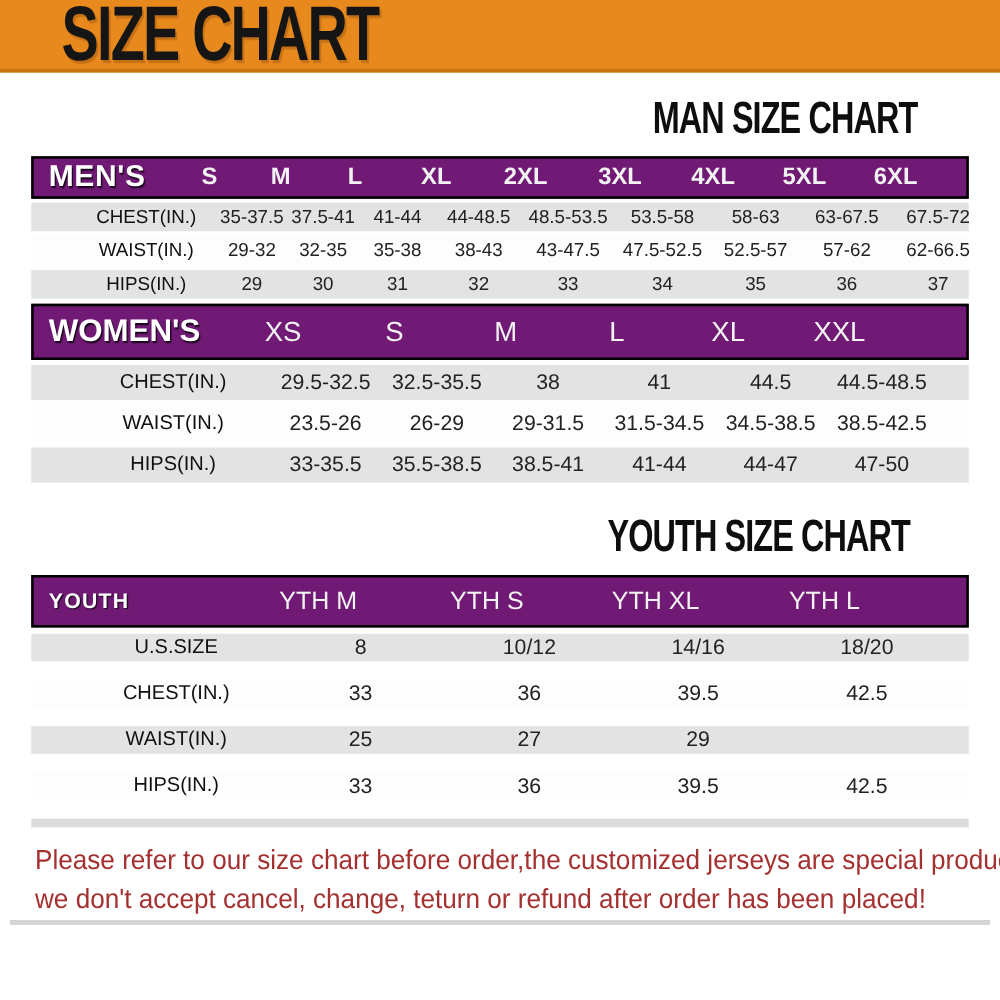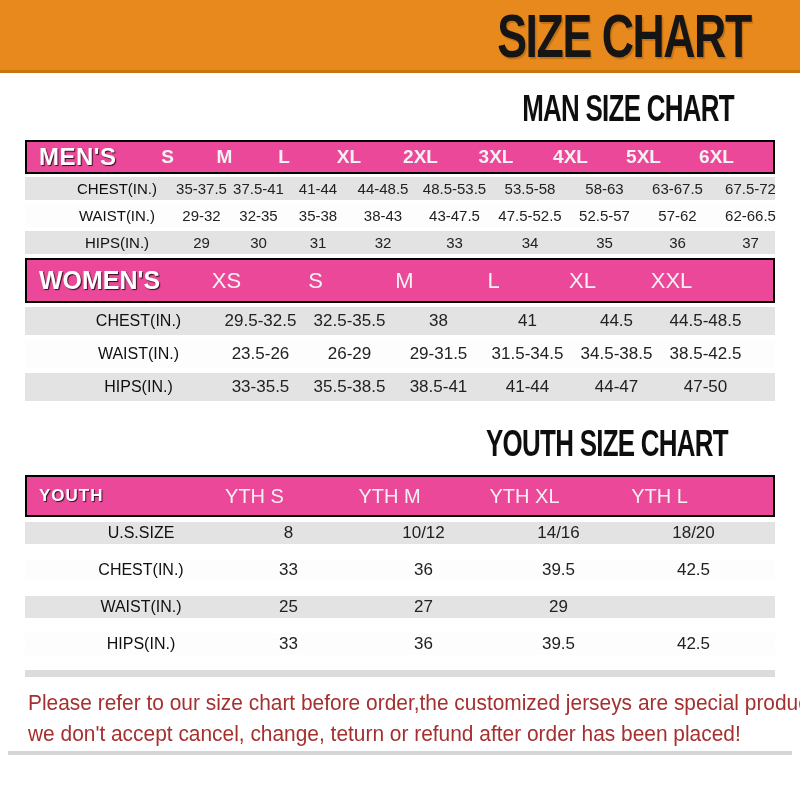--- a/index.html
+++ b/index.html
@@ -1,41 +1,41 @@
 <!DOCTYPE html>
 <html><head>
 <meta charset="utf-8">
 <style>
   * { margin:0; padding:0; box-sizing:border-box; }
   html,body { width:800px; height:800px; background:#ffffff;
     font-family:"Liberation Sans", sans-serif; overflow:hidden; }
 
   
-  .banner { height:73px; background:#E8891E; display:flex; align-items:center;
-    justify-content:flex-end; border-bottom:3px solid #C9750F; }
+  .banner { height:58px; background:#E8891E; display:flex; align-items:center;
+    justify-content:flex-start; border-bottom:3px solid #C9750F; }
   .banner-text { font-size:62px; font-weight:800; color:#151515;
     transform:scaleX(0.72); letter-spacing:-2px; white-space:nowrap;
     text-shadow:2px 2px 1px rgba(110,55,0,0.30); }
 
   
   .heading { display:flex; justify-content:flex-end; }
   .heading span { font-size:36px; font-weight:800; color:#0e0e0e;
     transform:scaleX(0.72); letter-spacing:-1px; white-space:nowrap; }
   .h-men   { margin:15px 0 10px; }
   .h-women { margin:14px 0 8px; }
   .h-youth { margin:22px 0 10px; }
 
   
   .chart { width:750px; margin:0 auto; }
   .grid  { display:grid; align-items:center; }
   .t-men   .grid { grid-template-columns:112px 57px 57px 62px 68px 75px 76px 73px 73px 73px 1fr; }
   .t-women .grid { grid-template-columns:155px 89px 89px 89px 89px 89px 89px 1fr; }
   .t-youth .grid { grid-template-columns:160px 135px 135px 135px 135px 1fr; }
 
-  .band { background:#ec4899; border:2px solid #000; color:#fff; }
+  .band { background:#701a75; border:2px solid #000; color:#fff; }
   .t-men   .band { height:34px; margin-bottom:3px; }
   .t-women .band { height:45px; margin-bottom:4px; }
   .t-youth .band { height:42px; margin-bottom:5px; }
 
   .tbl-label { font-weight:800; padding-left:12px; white-space:nowrap;
     text-shadow:1px 1px 1px rgba(0,0,0,0.8); }
   .t-men   .tbl-label { font-size:24px; letter-spacing:0.5px; }
   .t-women .tbl-label { font-size:25px; }
   .t-youth .tbl-label { font-size:17px; letter-spacing:1px; }
 
@@ -180,22 +180,22 @@
       </div>
   </section>
 
   <section class="chart t-youth">
     <h2 class="heading h-youth">
       <span>YOUTH SIZE CHART</span>
     </h2>
     <div class="tbl">
         <div class="grid band">
           <div class="tbl-label">YOUTH</div>
+          <div class="col-h">YTH M</div>
           <div class="col-h">YTH S</div>
-          <div class="col-h">YTH M</div>
           <div class="col-h">YTH XL</div>
           <div class="col-h">YTH L</div>
           <div class="filler"></div>
         </div>
         <div class="grid row gray">
           <div class="row-label">U.S.SIZE</div>
           <div class="cell">8</div>
           <div class="cell">10/12</div>
           <div class="cell">14/16</div>
           <div class="cell">18/20</div>

